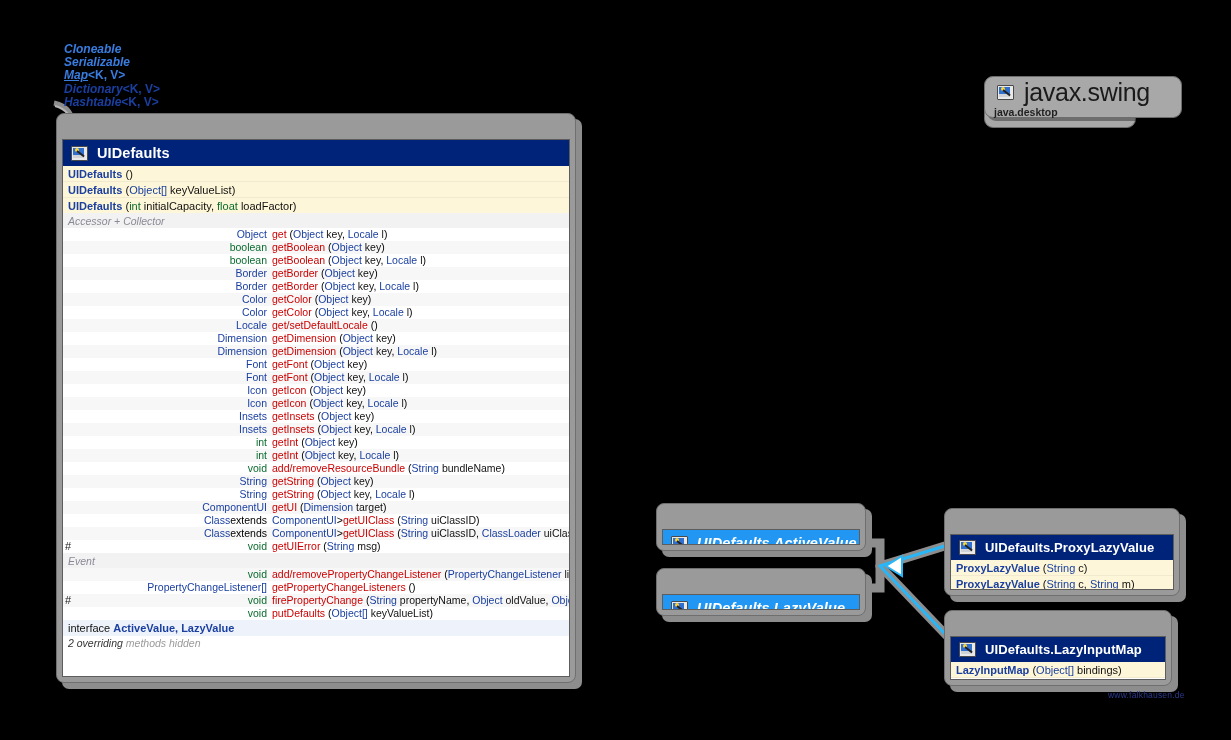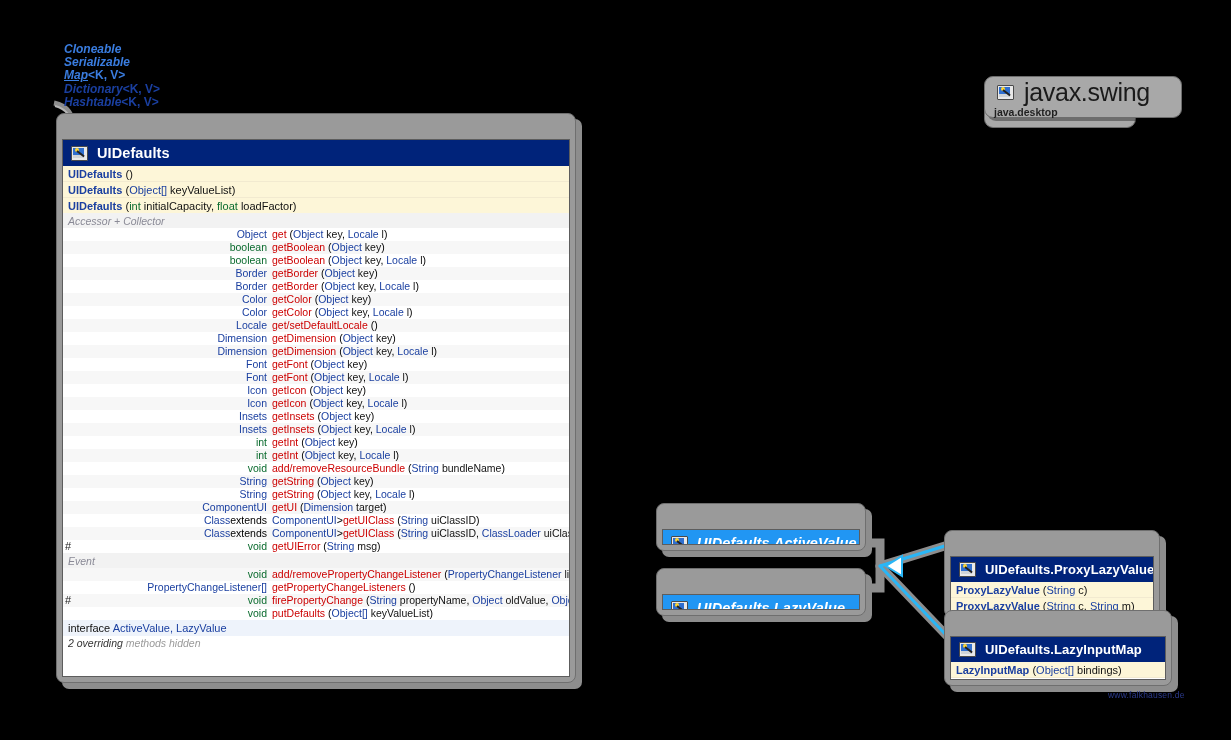--- a/index.html
+++ b/index.html
@@ -54,21 +54,21 @@
         padding:0;}
   .mrow.odd{background:#f7f7f7;}
   .mrow.even{background:#ffffff;}
   .mrow .vis{width:12px;flex:0 0 auto;text-align:left;color:#222;
              font-size:11px;padding-left:2px;}
   .mrow .rtype{flex:0 0 auto;text-align:right;padding-right:5px;}
   .mrow .sig{flex:1 1 auto;text-align:left;}
   .footer{background:#eef3fb;font-size:11px;padding:2px 5px;white-space:nowrap;
           color:#111;}
   .footer .k{color:#111;}
-  .footer .n{color:#1a3fa0;font-weight:normal;}
+  .footer .n{color:#1a3fa0;font-weight:bold;}
   .hidden-note{background:#fff;font-size:10.5px;font-style:italic;
                padding:1px 5px 2px 5px;white-space:nowrap;}
   .hidden-note b{font-style:italic;color:#333;font-weight:normal;}
   .hidden-note span{color:#9a9a9a;}
 
   
   .t-ret-obj{color:#1a3fa0;}
   .t-prim{color:#0a6b2e;}
   .t-type{color:#1a3fa0;}
   .t-method{color:#cc0000;}
@@ -377,21 +377,21 @@
       <span class="ttl">UIDefaults.LazyValue</span>
     </div>
     <div class="irow">
       <span class="t-ret-obj"><span class="t-type">Object</span></span>
       <span class="t-ital">createValue</span>
       <span class="t-plain">(<span class="t-type">UIDefaults</span> <span class="t-plain">table</span>)</span>
     </div>
   </div>
 </div>
 
-<div class="cbox" style="left:944px;top:530px;width:216px;height:88px;">
+<div class="cbox" style="left:944px;top:508px;width:236px;height:88px;">
   <div class="shadow"></div>
   <div class="frame"></div>
   <div class="inner">
     <div class="hdr">
       <span class="cicon">
         <i class="sky"></i>
           <i class="gnd"></i>
           <i class="spark"></i>
           <i class="wand"></i>
       </span>

